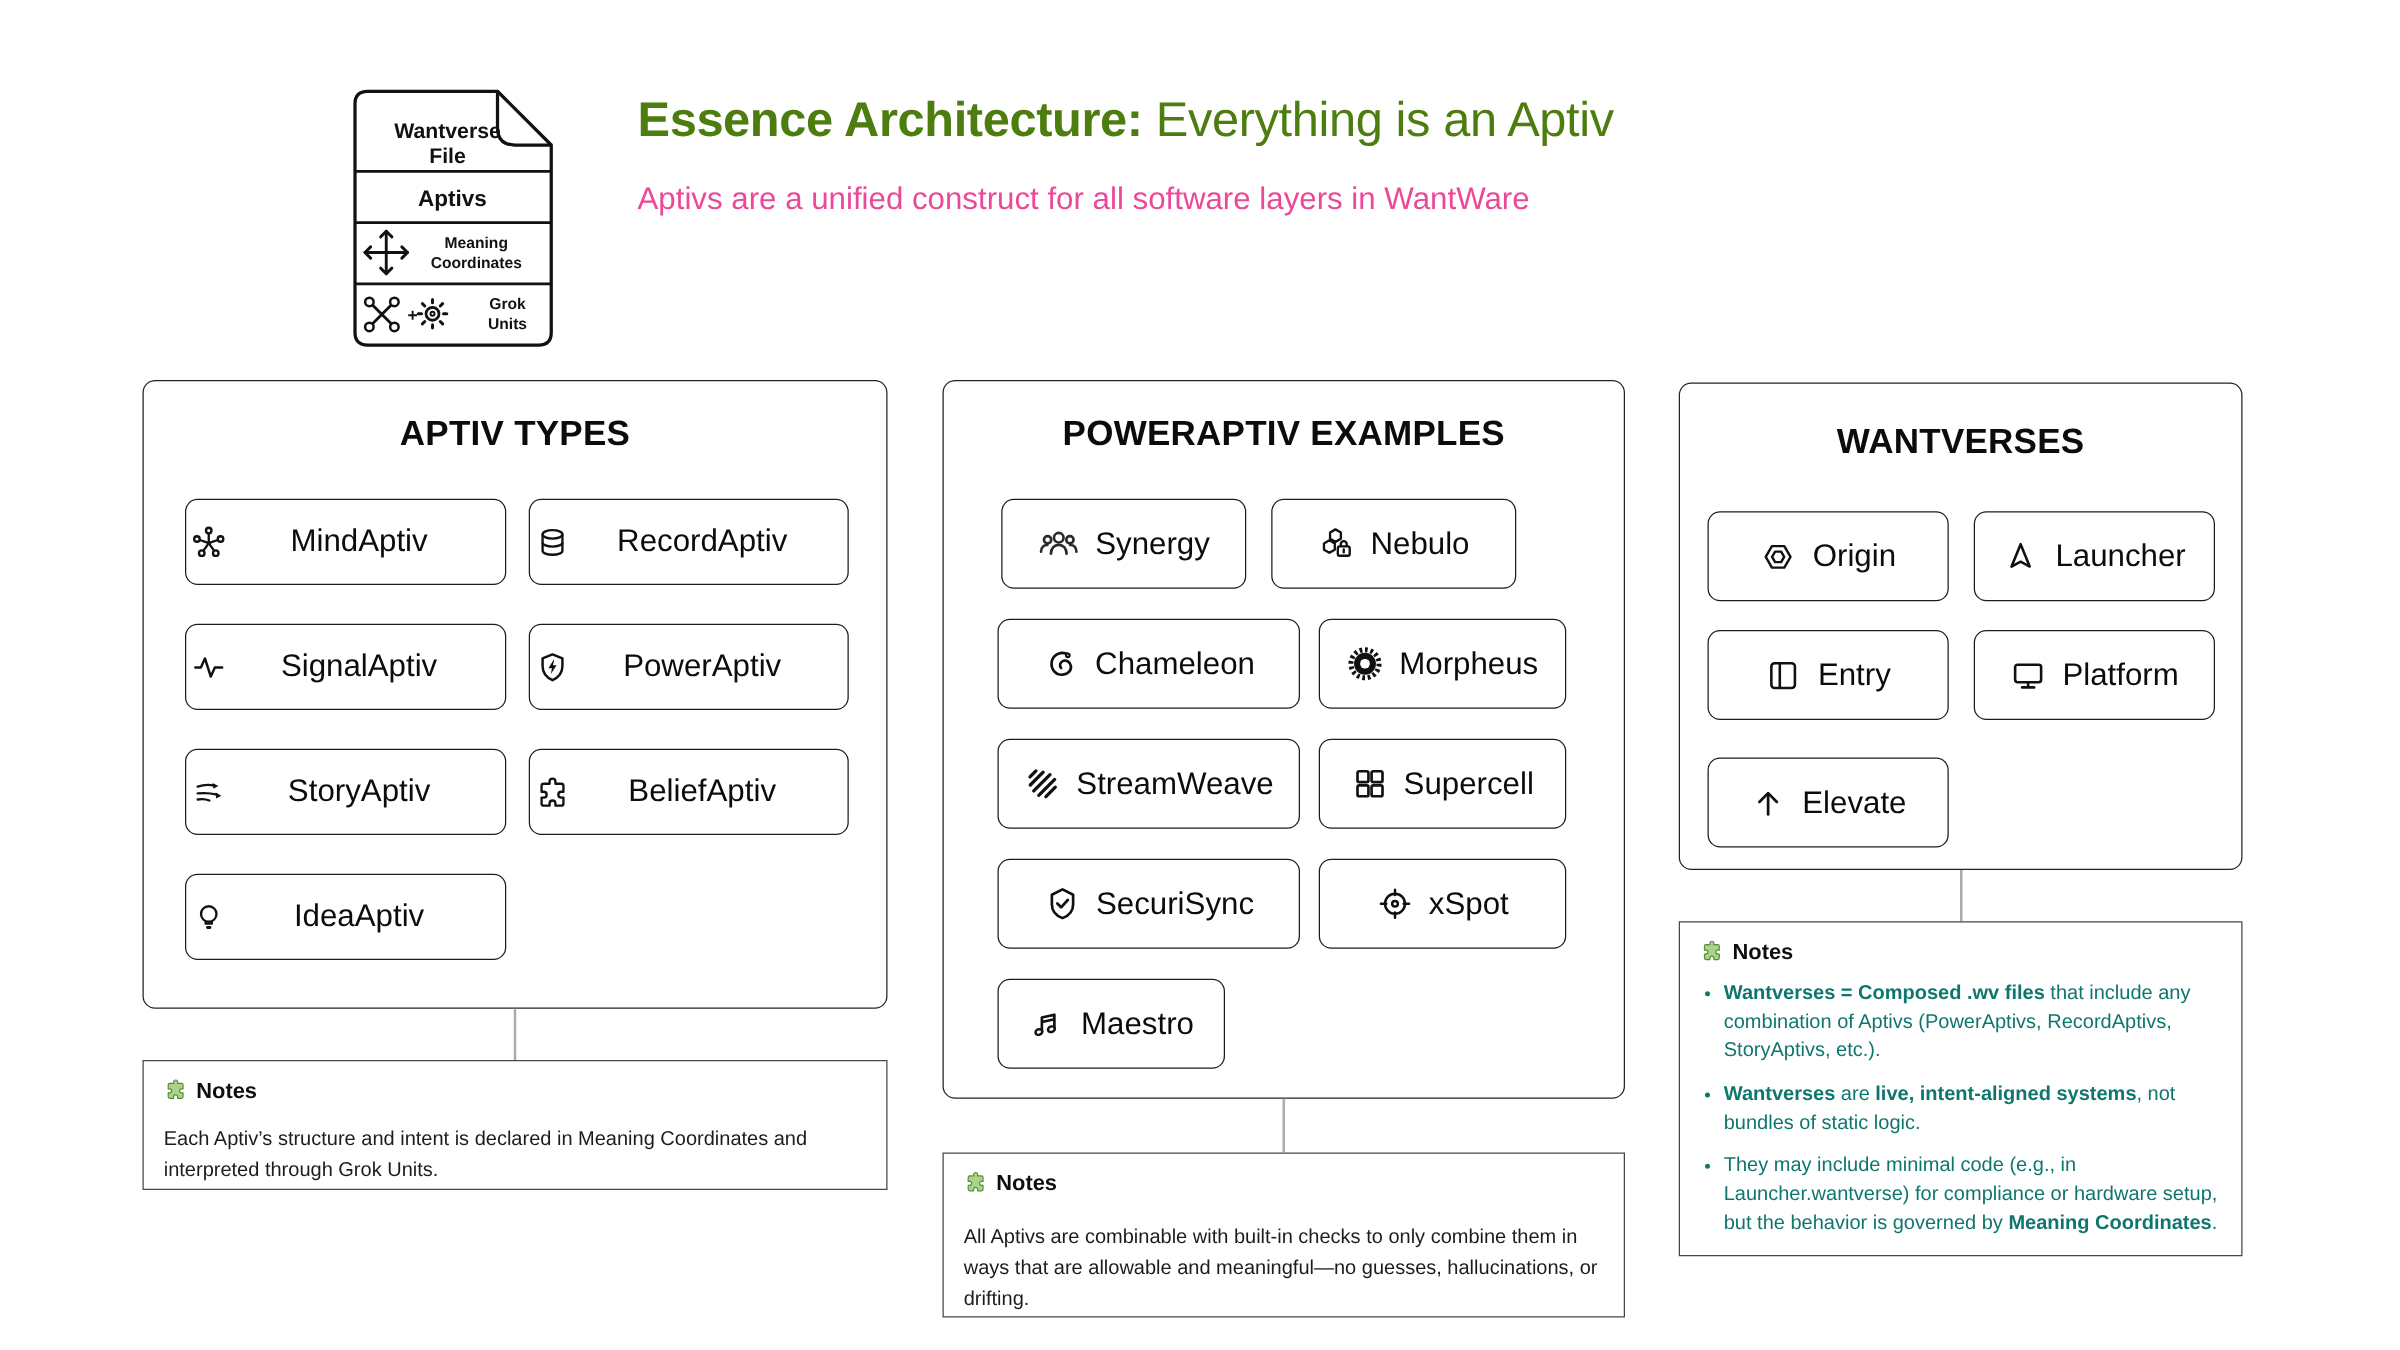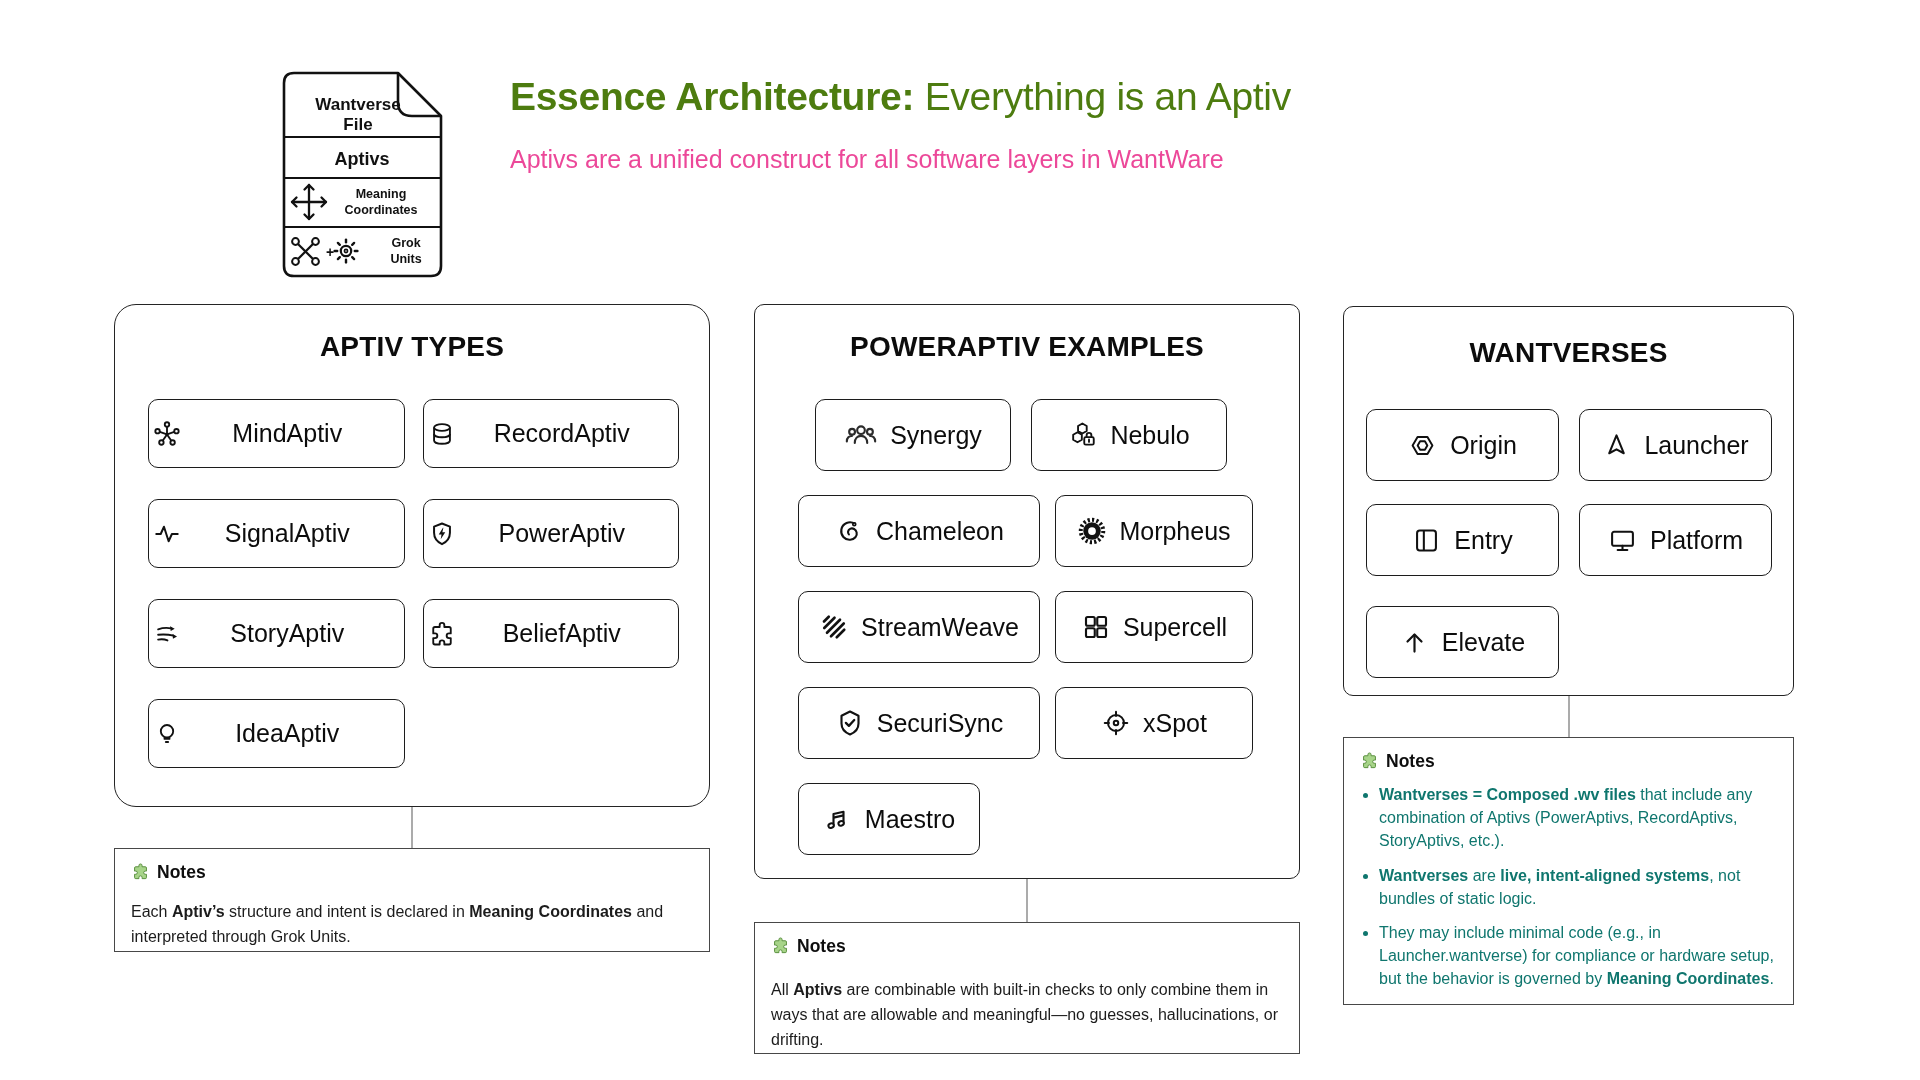--- a/index.html
+++ b/index.html
@@ -11,38 +11,38 @@
   .file-card { position: absolute; left: 280px; top: 70px; width: 165px; height: 210px; }
   .card-text { font-family: "Liberation Sans", "DejaVu Sans", sans-serif; font-weight: 700; fill: #111; }
   .headline { position: absolute; left: 510px; top: 74px; width: 900px; }
   .headline h1 { font-size: 39px; line-height: 1.2; font-weight: 400; letter-spacing: -0.3px; color: #4d7c0f; }
   .headline h1 .tb { font-weight: 800; }
   .headline p { margin-top: 24px; font-size: 25px; font-weight: 400; color: #ec4899; }
 
   
   .panel { position: absolute; border: 1.6px solid #242424; border-radius: 10px; background: #fff; }
   .panel h2 { text-align: center; font-size: 28px; font-weight: 800; letter-spacing: 0.2px; color: #0c0c0c; padding-top: 26px; }
-  .panel-aptiv { left: 114px; top: 304px; width: 596px; height: 503px; border-radius: 22px; }
+  .panel-aptiv { left: 114px; top: 304px; width: 596px; height: 503px; }
   .panel-power { left: 754px; top: 304px; width: 546px; height: 575px; }
   .panel-want  { left: 1343px; top: 306px; width: 451px; height: 390px; }
   .panel-want h2 { padding-top: 30px; }
 
   .item { border: 1.6px solid #1c1c1c; border-radius: 10px; background: #fff;
           display: flex; align-items: center; font-size: 25px; color: #0c0c0c; }
   .item svg { flex: 0 0 auto; }
 
   
   .aptiv-grid { margin: 36px 30px 0 33px; display: grid; grid-template-columns: 1fr 1fr;
                 column-gap: 18px; row-gap: 31px; }
   .aptiv-grid .item { height: 69px; padding-left: 4px; }
   .aptiv-grid .lbl { flex: 1; text-align: center; padding-right: 10px; }
 
   
   .prow { display: flex; margin-left: 43px; margin-top: 24px; gap: 15px; }
-  .prow.first { margin-left: 60px; margin-top: 36px; gap: 20px; }
+  .prow.first { margin-left: 46px; margin-top: 36px; gap: 20px; }
   .prow .item { height: 72px; justify-content: center; gap: 12px; padding: 0 8px; }
 
   
   .wrow { display: flex; margin-left: 22px; margin-top: 23px; gap: 20px; }
   .wrow.first { margin-top: 40px; text-align: center; }
   .wrow.last { margin-top: 30px; }
   .wrow .item { width: 193px; height: 72px; justify-content: center; gap: 13px; }
 
   
   .connector { position: absolute; width: 1.5px; background: #ababab; }
@@ -51,21 +51,21 @@
   .conn-want  { left: 1568px; top: 696px; height: 41px; }
 
   
   .note { position: absolute; border: 1px solid #474747; background: #fff; padding: 13px 16px; }
   .note-aptiv { left: 114px; top: 848px; width: 596px; height: 104px; }
   .note-power { left: 754px; top: 922px; width: 546px; height: 132px; }
   .note-want  { left: 1343px; top: 737px; width: 451px; height: 268px; }
   .note-head { display: flex; align-items: flex-start; gap: 7px; font-size: 17.5px; font-weight: 700; color: #0e0e0e; }
   .note-body { margin-top: 17px; font-size: 16px; line-height: 1.55; color: #1c1c1c; }
   .note-power .note-body { margin-top: 21px; }
-  .note-body b { font-weight: 700; }
+  .note-body b { font-weight: 400; }
   .note-want ul { margin-top: 11px; margin-left: 19px; }
   .note-want li { font-size: 16px; line-height: 1.45; color: #0f766e; margin-bottom: 11px; }
 </style>
 </head>
 <body>
 
 <div class="canvas">
 
   <div class="file-card">
     <svg width="165" height="210" viewBox="0 0 165 210">

